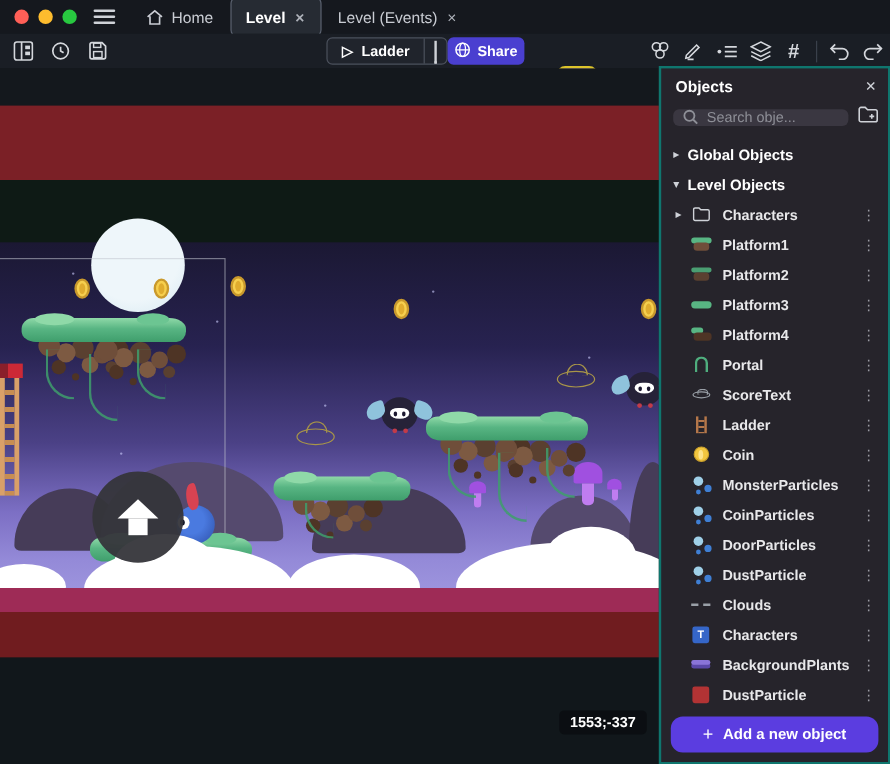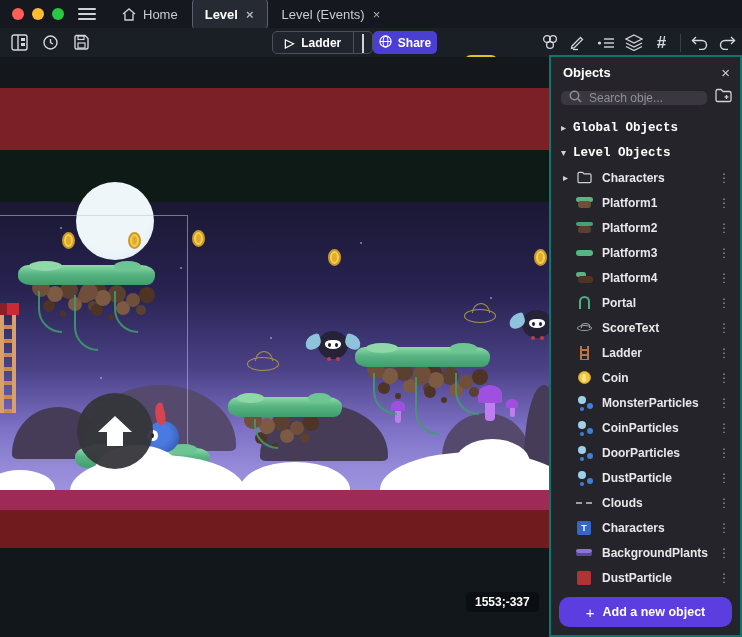--- a/index.html
+++ b/index.html
@@ -108,27 +108,27 @@
 
   .tooltip { position:absolute; left:440px; top:63px; background:#4c4c4c; color:#f2f2f2; font-size:9.5px;
              padding:4px 8px; border-radius:4px; z-index:60; white-space:nowrap; }
 
   
   .panel-wrap { position:absolute; left:549px; top:55px; width:193px; height:582px; border:2px solid #0f766e; z-index:50; background:#26242b; display:flex; flex-direction:column; }
   .panel-header { display:flex; align-items:center; justify-content:space-between; padding:7px 10px 5px 12px; }
   .panel-title { color:#fff; font-size:13px; font-weight:bold; }
   .panel-close { color:#cfd2d8; font-size:15px; cursor:pointer; }
   .search-row { display:flex; align-items:center; gap:8px; padding:2px 8px 8px 10px; }
-  .search-box { flex:1; display:flex; align-items:center; gap:7px; background:#3a3741; border-radius:5px; height:14px; padding:0 8px; }
+  .search-box { flex:1; display:flex; align-items:flex-start; gap:7px; background:#3a3741; border-radius:5px; height:14px; padding:0 8px; }
   .search-box input { background:transparent; border:none; outline:none; color:#bdbec5; font-size:12px; width:100%; font-family:"Liberation Sans",sans-serif; }
   .search-box input::placeholder { color:#8e8f97; }
   .tree { flex:1; overflow:hidden; }
   .trow { display:flex; align-items:center; height:25px; padding:0 8px 0 10px; cursor:pointer; }
   .trow .chev { width:12px; color:#cfd2d8; font-size:10px; flex:none; }
-  .trow .glabel { color:#fff; font-size:12.5px; font-weight:bold;font-family:Liberation Mono, monospace; }
+  .trow .glabel { color:#fff; font-size:12.5px; font-weight:bold; }
   .irow { display:flex; align-items:center; height:25px; padding-left:24px; padding-right:8px; cursor:pointer; }
   .irow .ic { width:18px; height:16px; flex:none; margin-right:9px; position:relative; display:flex; align-items:center; justify-content:center; }
   .irow .ilabel { color:#e8e8ea; font-size:12px; font-weight:bold; flex:1; white-space:nowrap; overflow:hidden; }
   .irow .kebab { color:#9a9ba3; font-size:12px; flex:none; padding:0 2px; }
   .irow .fchev { width:10px; color:#cfd2d8; font-size:10px; flex:none; margin-left:-12px; margin-right:2px; }
 
   
   .mini-plat { width:17px; height:11px; position:relative; }
   .mini-plat .g { position:absolute; left:0; top:0; width:100%; height:5px; background:#58b583; border-radius:3px; }
   .mini-plat .b { position:absolute; left:2px; top:4px; width:13px; height:7px; background:#6f4e3a; border-radius:3px; }

